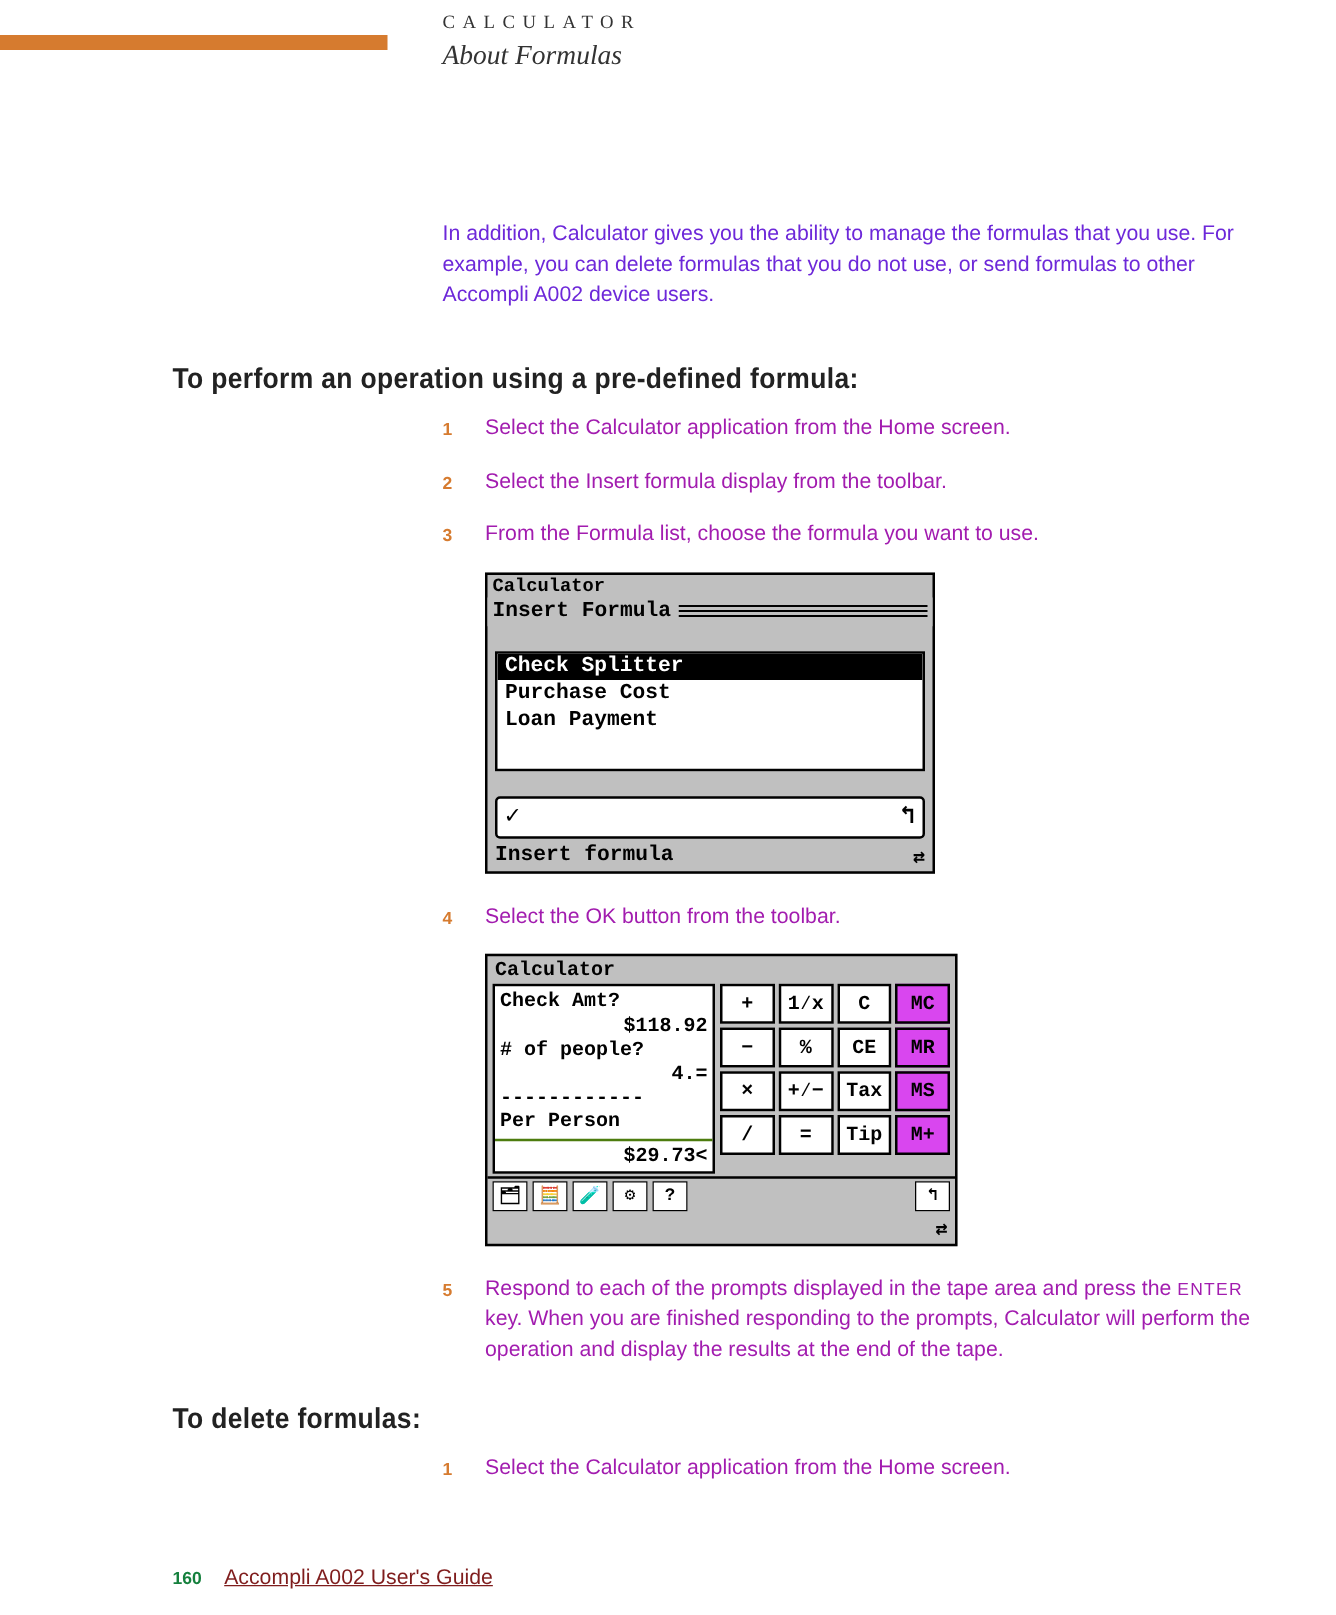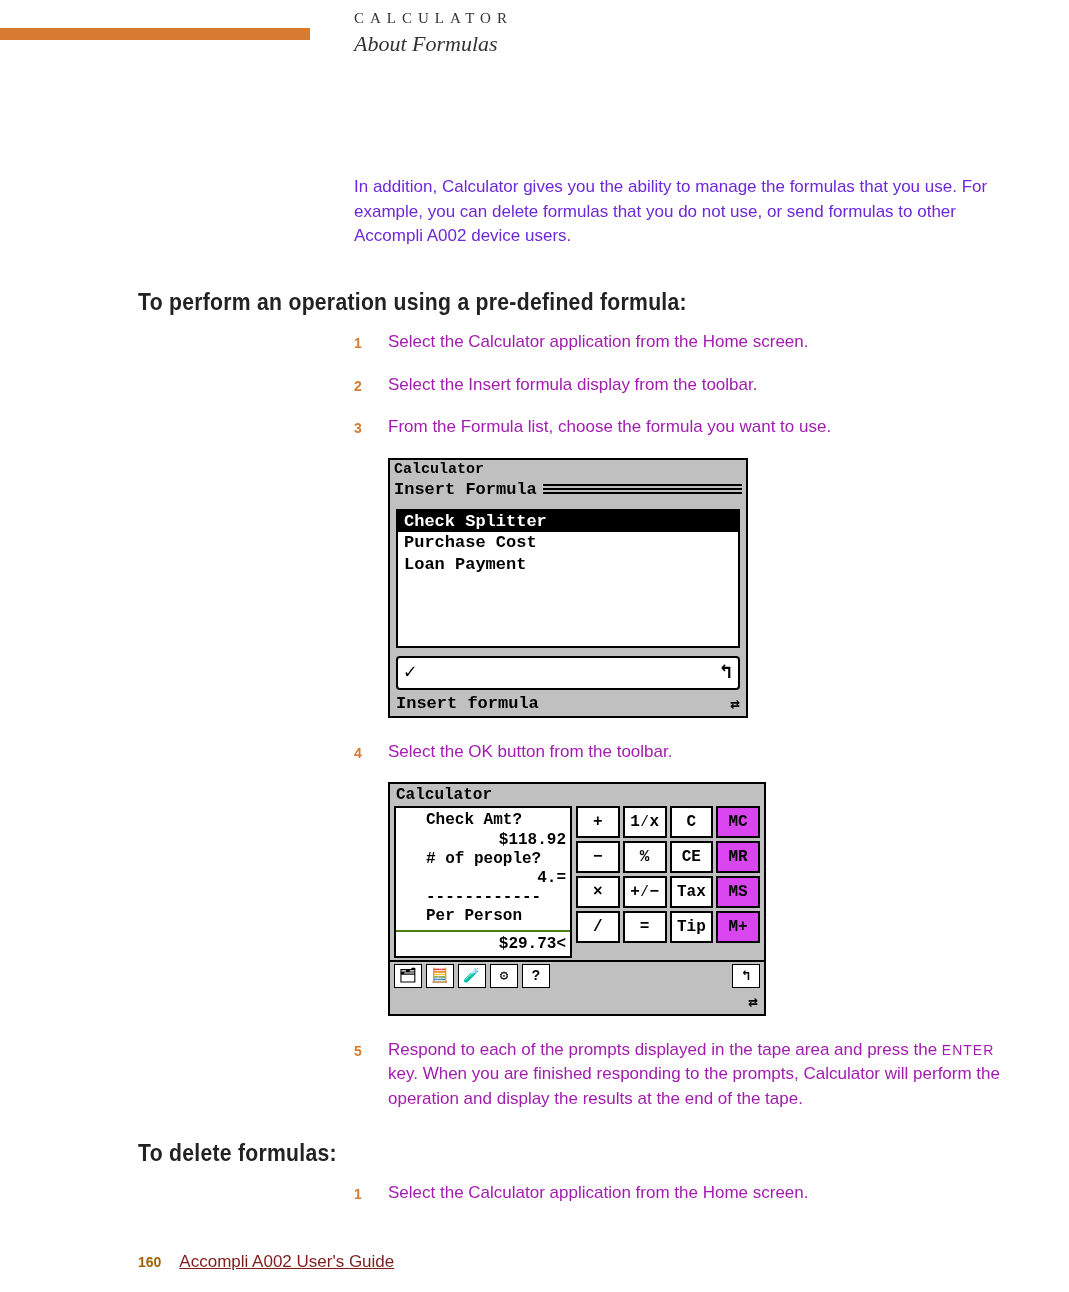--- a/index.html
+++ b/index.html
@@ -118,24 +118,24 @@
       background: #c0c0c0;
       padding: 2px 4px;
     }
     .fig1-title .bars {
       flex: 1;
       margin-left: 6px;
       height: 10px;
       background: repeating-linear-gradient(to bottom, #000 0 2px, #c0c0c0 2px 4px);
     }
     .fig1-listbox {
-      margin: 8px 6px;
-      border: 2px solid #000;
-      background: #fff;
-      height: 139px;
+      margin: 20px 6px;
+      border: 2px solid #000;
+      background: #fff;
+      height: 96px;
       overflow: hidden;
     }
     .fig1-option {
       padding: 1px 6px;
       font-size: 17px;
       line-height: 1.15;
     }
     .fig1-option.selected {
       background: #000;
       color: #fff;
@@ -201,21 +201,20 @@
     .fig2-tape-content {
       flex: 1;
       padding: 3px 4px;
       font-size: 16px;
       line-height: 1.2;
     }
     .fig2-tape-line {
       display: flex;
       justify-content: space-between;
       white-space: pre;
-      margin-left: 26px;
     }
     .fig2-tape-result {
       border-top: 2px solid #4d7c0f;
       padding: 3px 4px;
       text-align: right;
       font-size: 16px;
     }
     .fig2-keys {
       flex: 1;
       display: grid;
@@ -263,21 +262,21 @@
       position: absolute;
       bottom: 20px;
       left: 138px;
       display: flex;
       align-items: baseline;
     }
     .page-num {
       font-family: Verdana, Geneva, sans-serif;
       font-size: 14px;
       font-weight: bold;
-      color: #a16207;
+      color: #15803d;
       margin-right: 18px;
     }
     .guide-name {
       font-family: Verdana, Geneva, sans-serif;
       font-size: 17px;
       color: #7f1d1d;
       text-decoration: underline;
     }
   </style>
 </head>

